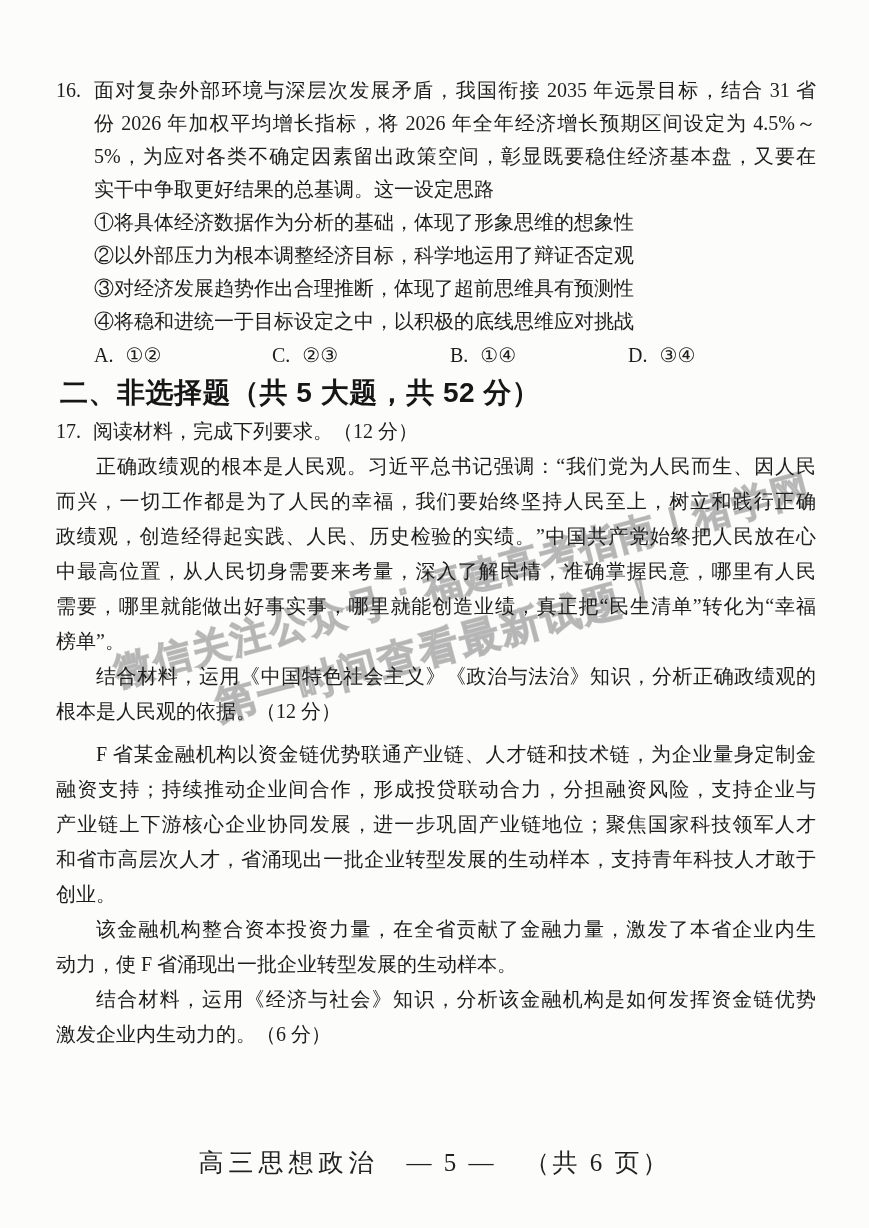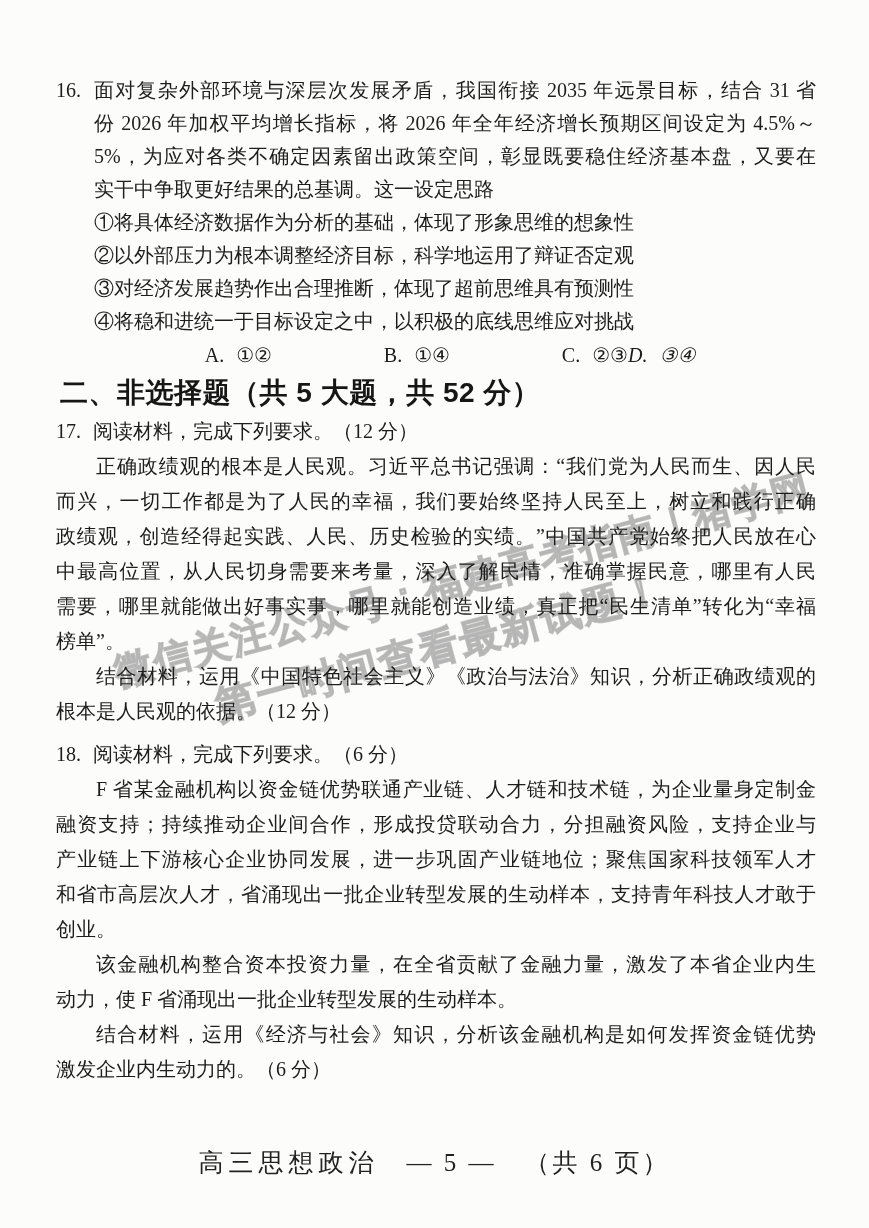--- a/index.html
+++ b/index.html
@@ -25,22 +25,22 @@
   .content { position:absolute; left:56px; top:74px; width:760px; z-index:2; font-size:20px; }
   .line { overflow:hidden; }
   .fill { text-align:justify; text-align-last:justify; }
   .ind  { text-indent:2em; }
   
   .q16 { line-height:33px; }
   .hang { position:relative; }
   .hang .qnum { position:absolute; left:0; top:0; }
   .stem, .items, .options { margin-left:38px; }
   .options { display:flex; margin-top:1px; }
-  .opt { width:178px;text-align:right; }
-  .opt:last-child { width:auto;font-style:italic; }
+  .opt { width:178px; }
+  .opt:last-child { width:auto; }
   .optval { margin-left:12px; }
   
   .section-heading {
     margin:4px; font-family:"Liberation Sans","DejaVu Sans",sans-serif;
     font-weight:700; font-size:28px; line-height:34px; letter-spacing:0.5px;
     color:#161616;
   }
   
   .q17, .q18 { line-height:35px; }
   .lead .qnum { margin-right:12px; }
@@ -80,24 +80,24 @@
         <div class="line">①将具体经济数据作为分析的基础，体现了形象思维的想象性</div>
         <div class="line">②以外部压力为根本调整经济目标，科学地运用了辩证否定观</div>
         <div class="line">③对经济发展趋势作出合理推断，体现了超前思维具有预测性</div>
         <div class="line">④将稳和进统一于目标设定之中，以积极的底线思维应对挑战</div>
       </div>
       <div class="options">
         <span class="opt">
           <span class="optlabel">A.</span><span class="optval">①②</span>
         </span>
         <span class="opt">
-          <span class="optlabel">B.</span><span class="optval">①④</span>
+          <span class="optlabel">C.</span><span class="optval">②③</span>
         </span>
         <span class="opt">
-          <span class="optlabel">C.</span><span class="optval">②③</span>
+          <span class="optlabel">B.</span><span class="optval">①④</span>
         </span>
         <span class="opt">
           <span class="optlabel">D.</span><span class="optval">③④</span>
         </span>
       </div>
     </section>
 
     <h2 class="section-heading">二、非选择题（共 5 大题，共 52 分）</h2>
 
     <section class="q17">
@@ -112,23 +112,20 @@
         <div class="line fill">需要，哪里就能做出好事实事，哪里就能创造业绩，真正把“民生清单”转化为“幸福</div>
         <div class="line">榜单”。</div>
       </div>
       <div class="para">
         <div class="line fill ind">结合材料，运用《中国特色社会主义》《政治与法治》知识，分析正确政绩观的</div>
         <div class="line">根本是人民观的依据。（12 分）</div>
       </div>
     </section>
 
     <section class="q18">
-      <div class="lead">
-        <span class="qnum">18.</span><span>阅读材料，完成下列要求。（6 分）</span>
-      </div>
       <div class="para">
         <div class="line fill ind">F 省某金融机构以资金链优势联通产业链、人才链和技术链，为企业量身定制金</div>
         <div class="line fill">融资支持；持续推动企业间合作，形成投贷联动合力，分担融资风险，支持企业与</div>
         <div class="line fill">产业链上下游核心企业协同发展，进一步巩固产业链地位；聚焦国家科技领军人才</div>
         <div class="line fill">和省市高层次人才，省涌现出一批企业转型发展的生动样本，支持青年科技人才敢于</div>
         <div class="line">创业。</div>
       </div>
       <div class="para">
         <div class="line fill ind">该金融机构整合资本投资力量，在全省贡献了金融力量，激发了本省企业内生</div>
         <div class="line">动力，使 F 省涌现出一批企业转型发展的生动样本。</div>

